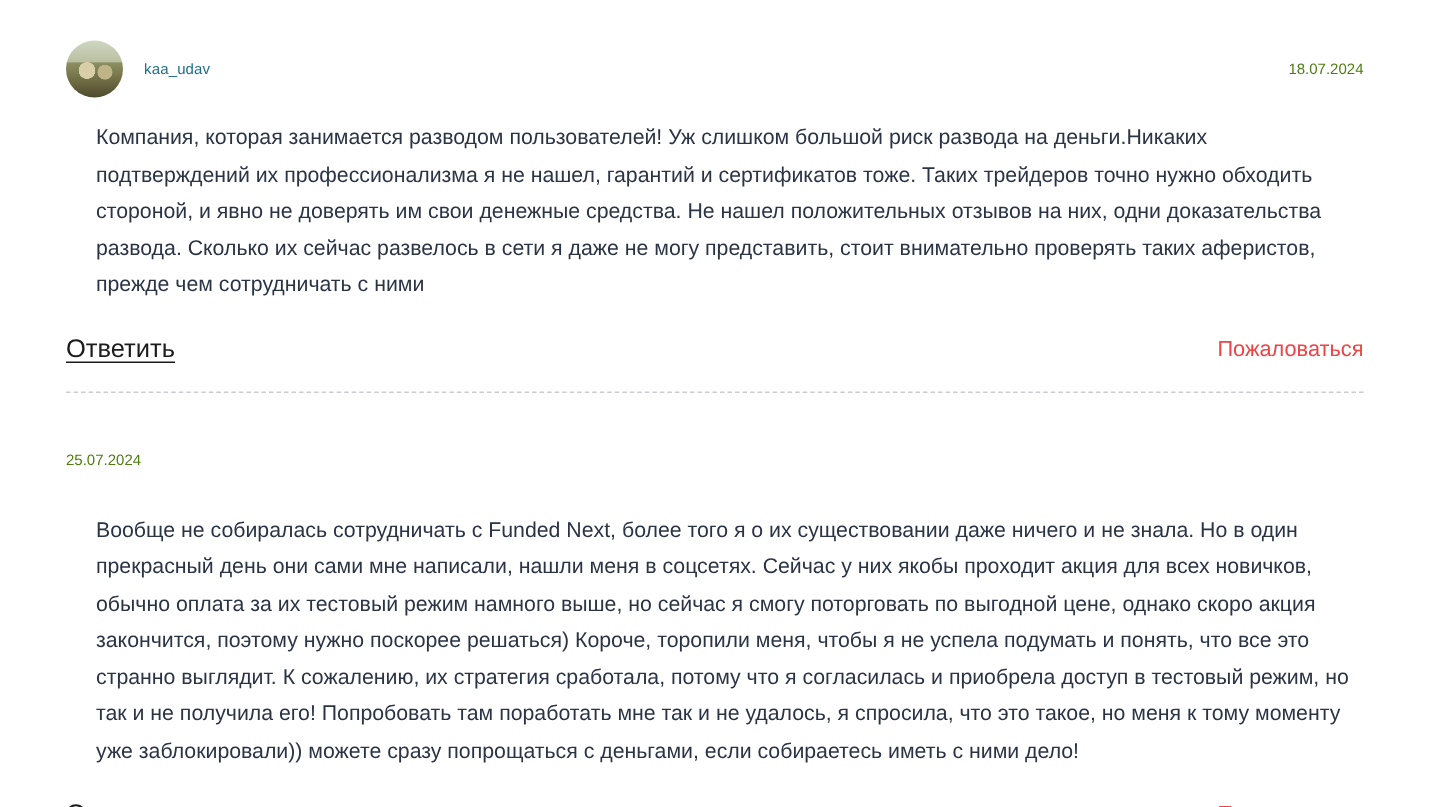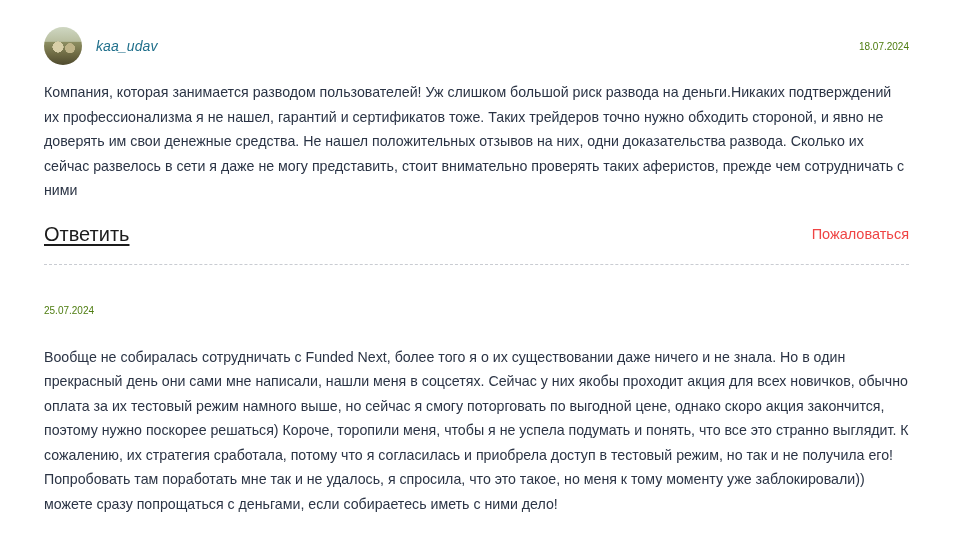--- a/index.html
+++ b/index.html
@@ -74,45 +74,45 @@
     content: "";
     position: absolute;
     left: 9px;
     top: 11px;
     width: 20px;
     height: 5px;
     border-radius: 3px;
     background: #1c1c20;
   }
   .author-name {
-    font-size: 14px;
+    font-size: 10px;
     color: #1f6f8b;
     letter-spacing: .1px;
-    font-style: italic;
   }
   .date {
     font-size: 10px;
     color: #4d7c0f;
   }
   .review-body {
     margin-top: 14px;
     font-size: 14.2px;
     line-height: 24.5px;
     color: #2b3445;
     text-align: left;
+    margin-left: 20px;
   }
   .review-foot {
     display: flex;
     align-items: center;
     justify-content: space-between;
     margin-top: 20px;
     padding-bottom: 18px;
   }
   .reply-link {
-    font-size: 20px;
+    font-size: 17px;
     color: #1c1c1c;
     text-decoration: underline;
     text-underline-offset: 3px;
     cursor: pointer;
   }
   .complain-link {
     font-size: 14.5px;
     color: #ef4444;
     cursor: pointer;
   }

